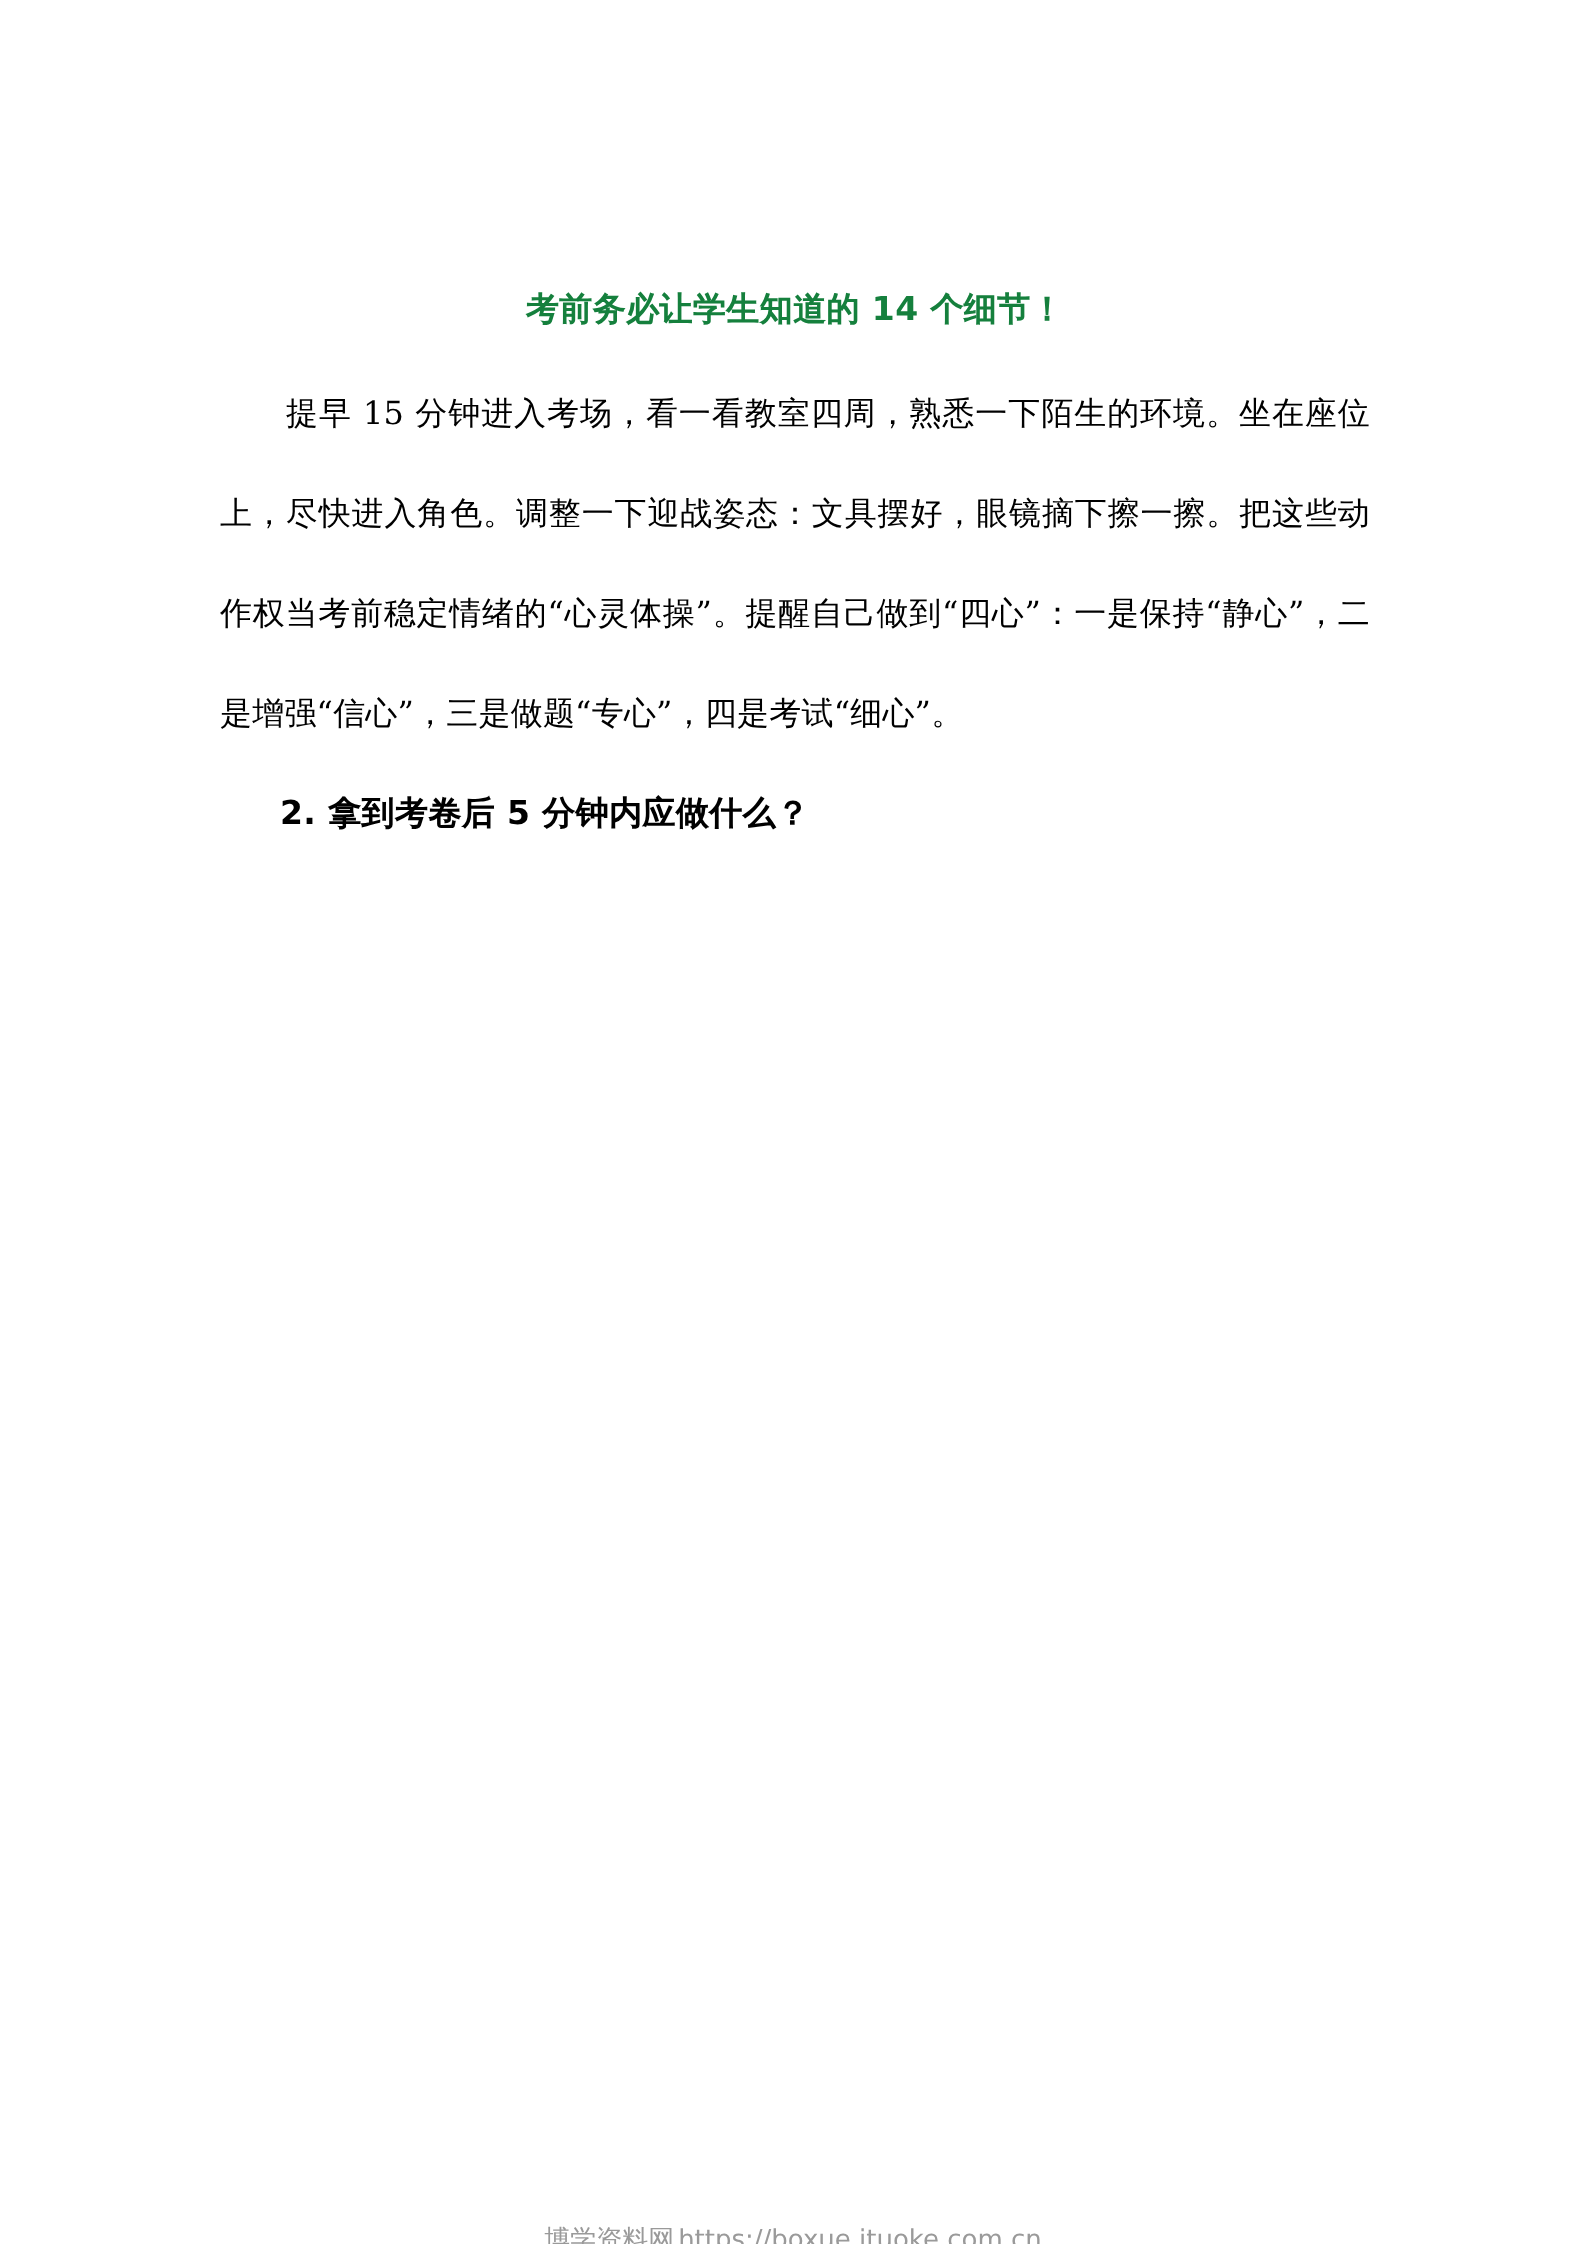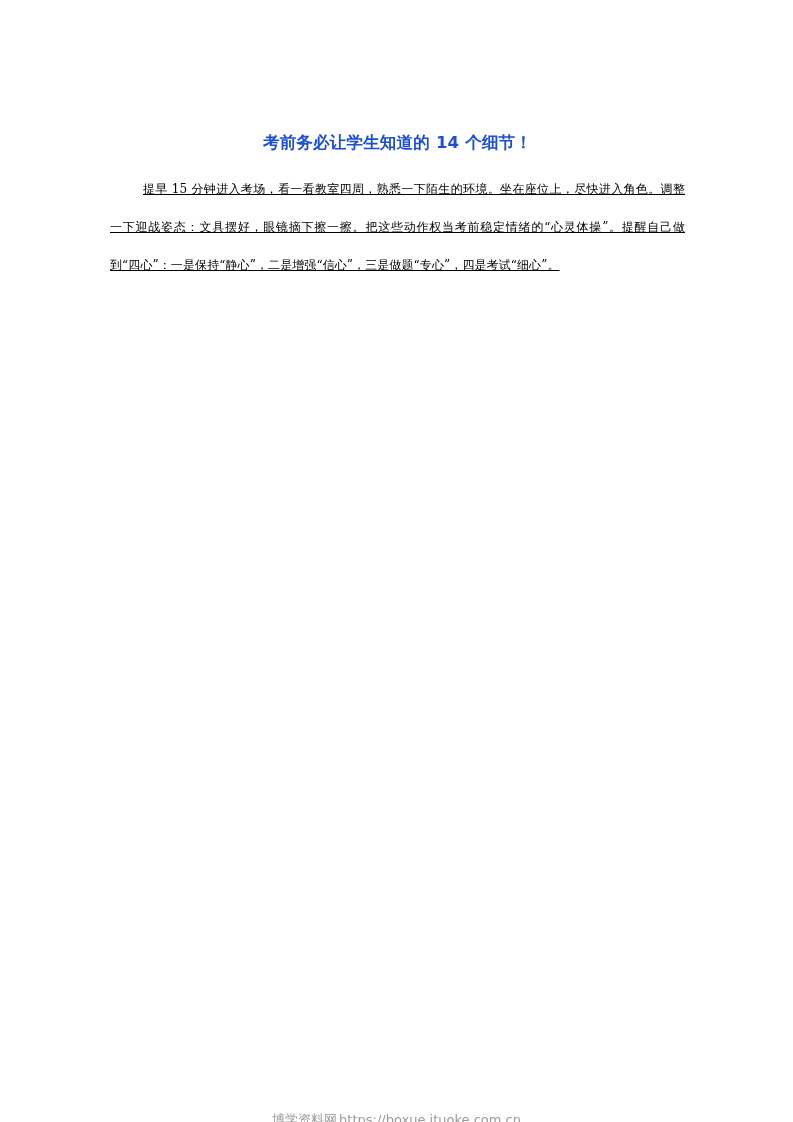--- a/index.html
+++ b/index.html
@@ -26,43 +26,42 @@
   }
   .content {
     position: absolute;
     left: 110px;
     top: 132px;
     width: 575px;
   }
   .doc-title {
     text-align: center;
     font-weight: bold;
-    color: #1d4ed8;
+    color: #15803d;
     font-size: 16.5px;
     letter-spacing: 0.2px;
-    margin: 0 0 16px 0;
+    margin: 12px 0 16px 0;
     font-family: "DejaVu Sans", "Liberation Sans", sans-serif;
   }
   .heading {
     font-weight: bold;
     font-size: 16.5px;
     margin: 14px 0 10px 0;
     text-indent: 30px;
     font-family: "DejaVu Sans", "Liberation Sans", sans-serif;
     letter-spacing: 0.2px;
   }
   .para {
-    font-size: 12px;
-    line-height: 38px;
+    font-size: 16px;
+    line-height: 50px;
     text-align: justify;
     text-justify: inter-ideograph;
     text-indent: 33px;
     margin: 0 0 2px 0;
     letter-spacing: 0.1px;
-    text-decoration: underline;
   }
   .para + .para {
     margin-top: 4px;
   }
   .footer {
     position: absolute;
     left: 0;
     top: 1111px;
     width: 793px;
     text-align: center;
@@ -84,20 +83,21 @@
 <div class="page">
 
   <div class="content">
 
     <div class="doc-title">考前务必让学生知道的 14 个细节！</div>
 
 
     <p class="para">提早 15 分钟进入考场，看一看教室四周，熟悉一下陌生的环境。坐在座位上，尽快进入角色。调整一下迎战姿态：文具摆好，眼镜摘下擦一擦。把这些动作权当考前稳定情绪的“心灵体操”。提醒自己做到“四心”：一是保持“静心”，二是增强“信心”，三是做题“专心”，四是考试“细心”。</p>
 
 
+    <div class="heading">2. 拿到考卷后 5 分钟内应做什么？</div>
 
 
   </div>
 
   <div class="footer">
     <span class="site-name">博学资料网</span><span class="site-url">https://boxue.ituoke.com.cn</span>
   </div>
 
 </div>
 

